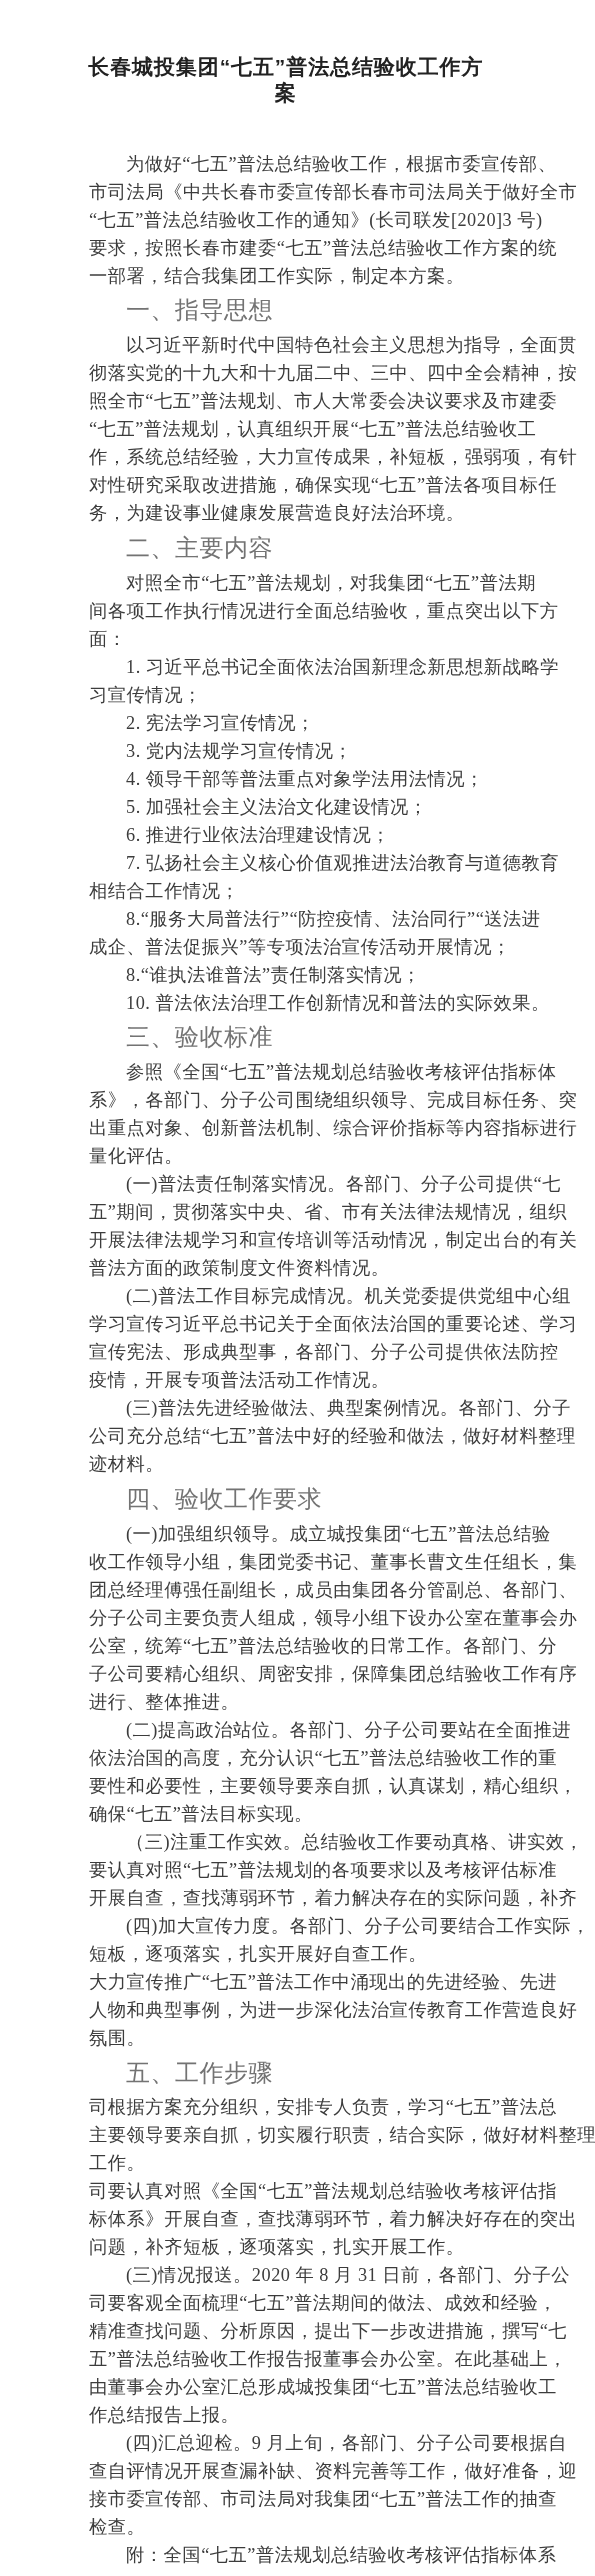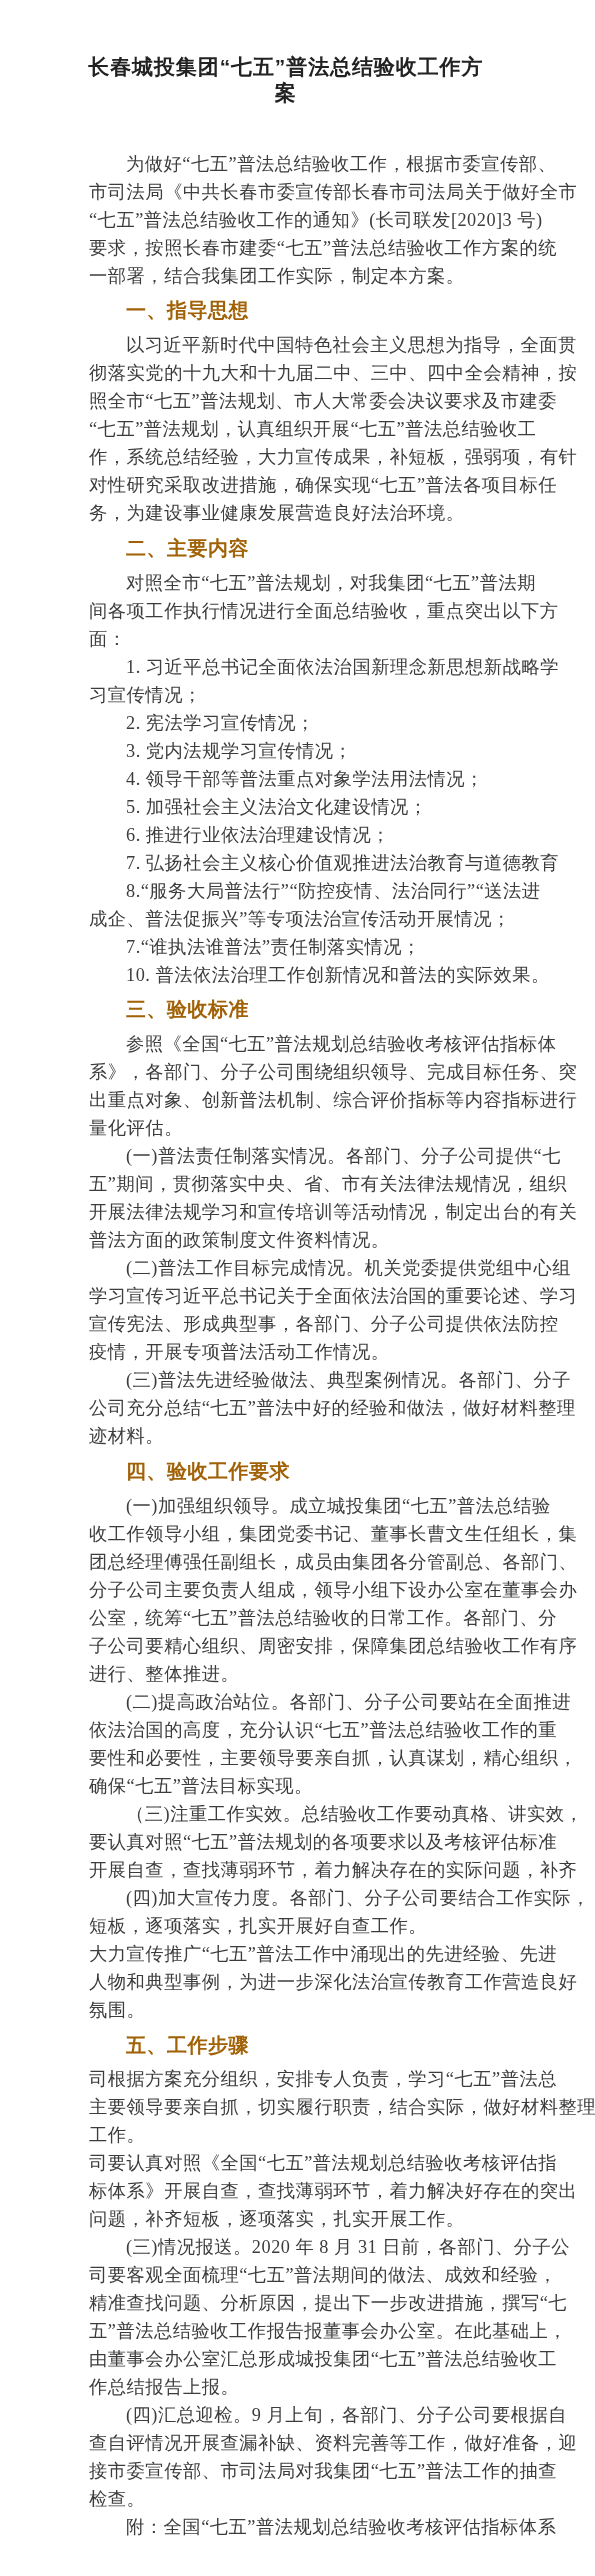--- a/index.html
+++ b/index.html
@@ -36,23 +36,23 @@
     line-height: 28px;
     height: 28px;
     letter-spacing: 0.5px;
     white-space: nowrap;
   }
   .line.indent {
     padding-left: 37px;
   }
   .line.heading {
     font-family: "Liberation Sans", "DejaVu Sans", sans-serif;
-    font-weight: bold;
-    color: #a16207;
-    font-size: 20px;
+    font-weight: normal;
+    color: #737373;
+    font-size: 24px;
     margin: 6.8px 0;
     padding-left: 37px;
   }
 </style>
 </head>
 <body>
 
 <div class="page">
   <h1 class="doc-title">长春城投集团“七五”普法总结验收工作方案</h1>
   <div id="doc-body">
@@ -74,23 +74,24 @@
       <div class="line">间各项工作执行情况进行全面总结验收，重点突出以下方</div>
       <div class="line">面：</div>
       <div class="line indent">1. 习近平总书记全面依法治国新理念新思想新战略学</div>
       <div class="line">习宣传情况；</div>
       <div class="line indent">2. 宪法学习宣传情况；</div>
       <div class="line indent">3. 党内法规学习宣传情况；</div>
       <div class="line indent">4. 领导干部等普法重点对象学法用法情况；</div>
       <div class="line indent">5. 加强社会主义法治文化建设情况；</div>
       <div class="line indent">6. 推进行业依法治理建设情况；</div>
       <div class="line indent">7. 弘扬社会主义核心价值观推进法治教育与道德教育</div>
+      <div class="line">相结合工作情况；</div>
       <div class="line indent">8.“服务大局普法行”“防控疫情、法治同行”“送法进</div>
       <div class="line">成企、普法促振兴”等专项法治宣传活动开展情况；</div>
-      <div class="line indent">7.“谁执法谁普法”责任制落实情况；</div>
+      <div class="line indent">8.“谁执法谁普法”责任制落实情况；</div>
       <div class="line indent">10. 普法依法治理工作创新情况和普法的实际效果。</div>
       <div class="line heading">三、验收标准</div>
       <div class="line indent">参照《全国“七五”普法规划总结验收考核评估指标体</div>
       <div class="line">系》，各部门、分子公司围绕组织领导、完成目标任务、突</div>
       <div class="line">出重点对象、创新普法机制、综合评价指标等内容指标进行</div>
       <div class="line">量化评估。</div>
       <div class="line indent">(一)普法责任制落实情况。各部门、分子公司提供“七</div>
       <div class="line">五”期间，贯彻落实中央、省、市有关法律法规情况，组织</div>
       <div class="line">开展法律法规学习和宣传培训等活动情况，制定出台的有关</div>
       <div class="line">普法方面的政策制度文件资料情况。</div>

